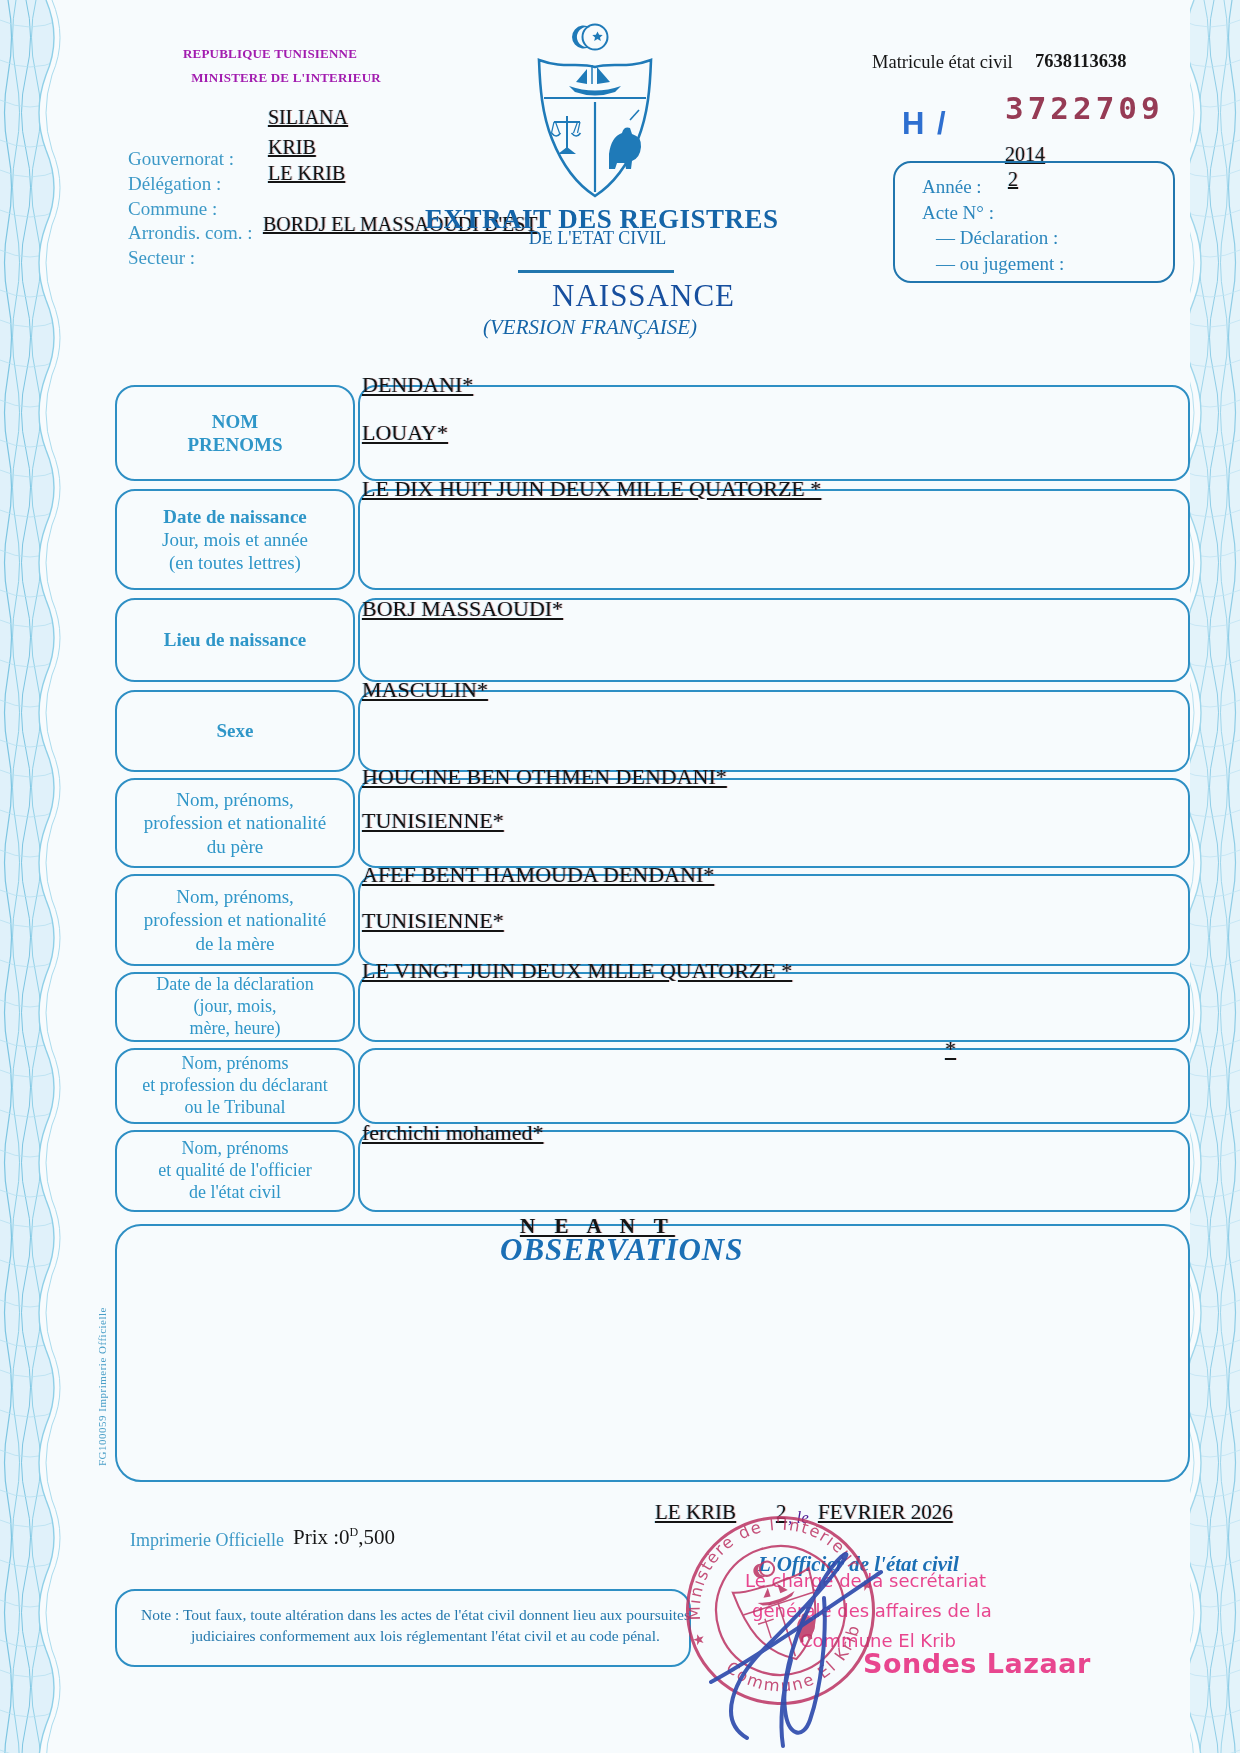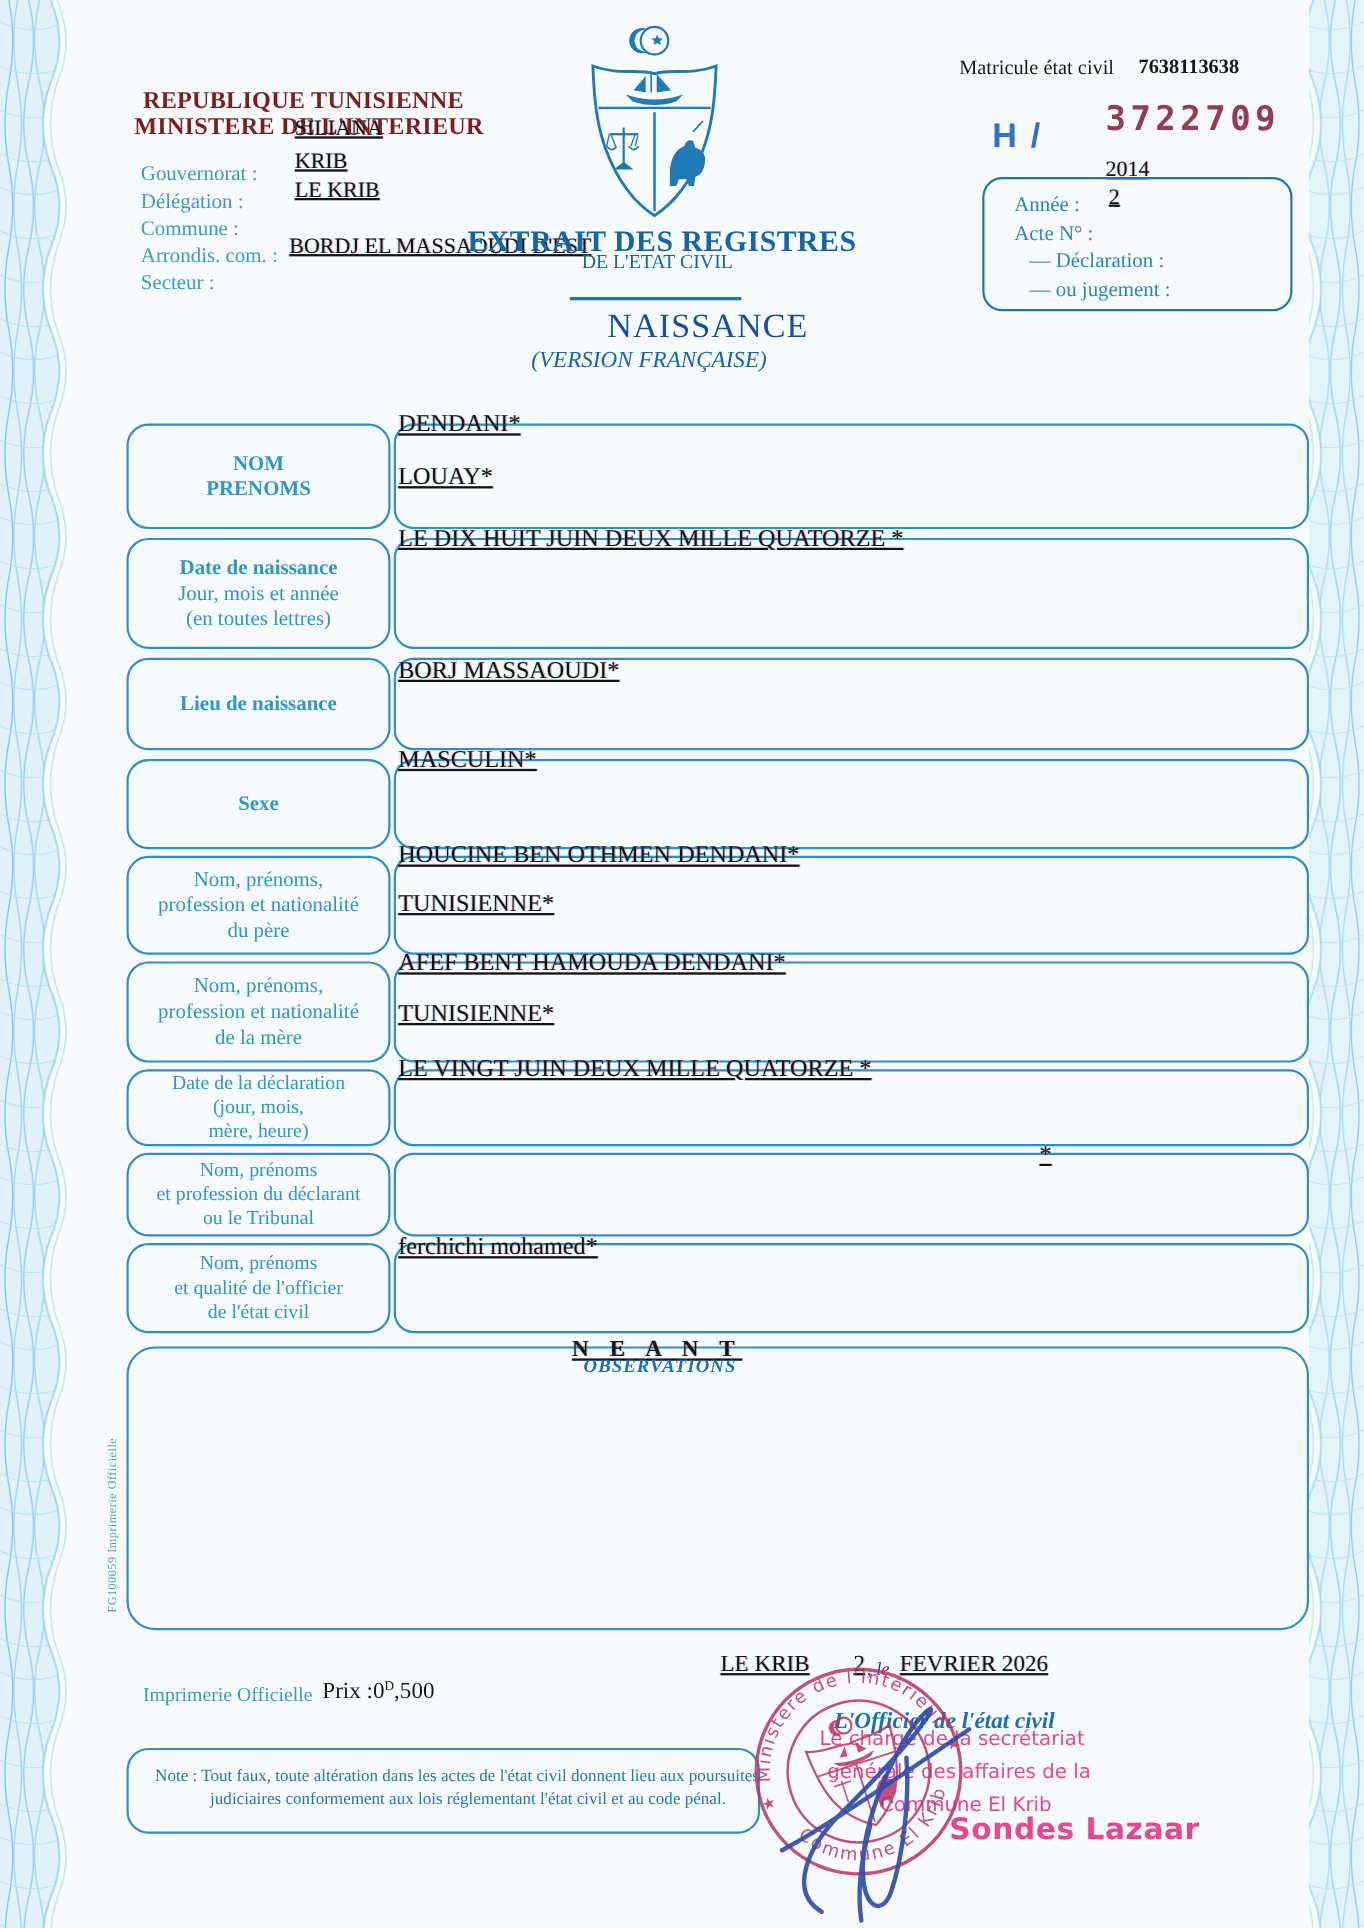--- a/index.html
+++ b/index.html
@@ -10,21 +10,21 @@
   
   .typed{font-family:"Liberation Serif","DejaVu Serif",serif;color:#141414;
          text-shadow:1px 0 rgba(190,30,30,.28),-1px 0 rgba(0,140,200,.25);text-decoration:underline;}
   
   .box{position:absolute;border:2.5px solid #2e8fc4;border-radius:20px;background:transparent;box-sizing:border-box;}
   .lbox{display:flex;flex-direction:column;align-items:center;justify-content:center;
         text-align:center;font-size:19px;line-height:1.22;color:#2f96c8;padding:4px 6px;}
   .lbox .b{font-weight:bold;}
   .vbox{border-radius:18px;}
   .obox{border-radius:26px;}
-  .hdr-bold{font-weight:bold;font-size:22px;letter-spacing:.2px;color:#7f1d1d;margin-top:32px;}
+  .hdr-bold{font-weight:bold;font-size:13px;letter-spacing:.2px;color:#a21caf;}
   .gov{font-size:19px;color:#3d99c7;}
   .typedv{font-size:20px;}
   .fieldtyped{font-size:22px;}
   .noteP{font-size:15.5px;line-height:1.38;color:#2478ad;white-space:normal;
          padding-left:50px;text-indent:-50px;}
   .pink{color:#e8468f;font-family:"DejaVu Sans","Liberation Sans",sans-serif;}
   .stamp-num{font-family:"DejaVu Sans Mono","Liberation Mono",monospace;
              color:#8c2743;font-size:31px;letter-spacing:4px;font-weight:bold;opacity:.9;}
   .hmark{font-family:"Liberation Sans","DejaVu Sans",sans-serif;font-weight:bold;
          font-size:31px;color:#2e6fd0;letter-spacing:2px;}
@@ -54,21 +54,21 @@
     </defs>
     <rect width="72" height="1753" fill="url(#gw)"></rect>
   </svg>
   <svg style="left:1190px;top:0" width="50" height="1753" viewBox="0 0 50 1753">
     <g transform="translate(50,0) scale(-1,1)">
       <rect width="50" height="1753" fill="url(#gw)" opacity=".85"></rect>
     </g>
   </svg>
 
   <div class="abs hdr-bold" style="left:130px;top:46px;width:280px;text-align:center">REPUBLIQUE TUNISIENNE</div>
-  <div class="abs hdr-bold" style="left:122px;top:70px;width:300px;">MINISTERE DE L'INTERIEUR</div>
+  <div class="abs hdr-bold" style="left:136px;top:70px;width:300px;text-align:center">MINISTERE DE L'INTERIEUR</div>
 
   <div class="abs gov" style="left:128px;top:148px">Gouvernorat :</div>
   <div class="abs gov" style="left:128px;top:173px">Délégation :</div>
   <div class="abs gov" style="left:128px;top:198px">Commune :</div>
   <div class="abs gov" style="left:128px;top:222px">Arrondis. com. :</div>
   <div class="abs gov" style="left:128px;top:247px">Secteur :</div>
 
   <div class="abs typed typedv" style="left:268px;top:106px">SILIANA</div>
   <div class="abs typed typedv" style="left:268px;top:136px">KRIB</div>
   <div class="abs typed typedv" style="left:268px;top:162px">LE KRIB</div>
@@ -176,21 +176,21 @@
   <div class="abs typed fieldtyped" style="left:362px;top:764px">HOUCINE BEN OTHMEN DENDANI*</div>
   <div class="abs typed fieldtyped" style="left:362px;top:808px">TUNISIENNE*</div>
   <div class="abs typed fieldtyped" style="left:362px;top:862px">AFEF BENT HAMOUDA DENDANI*</div>
   <div class="abs typed fieldtyped" style="left:362px;top:908px">TUNISIENNE*</div>
   <div class="abs typed fieldtyped" style="left:362px;top:958px">LE VINGT JUIN  DEUX MILLE QUATORZE *</div>
   <div class="abs typed fieldtyped" style="left:945px;top:1036px">*</div>
   <div class="abs typed fieldtyped" style="left:362px;top:1120px">ferchichi mohamed*</div>
 
   <div class="box obox" style="left:115px;top:1224px;width:1075px;height:258px"></div>
   <div class="abs typed" style="left:520px;top:1214px;font-size:21px;font-weight:bold;letter-spacing:7px">N E A N T</div>
-  <div class="abs" style="left:500px;top:1232px;width:200px;text-align:center;font-weight:bold;font-style:italic;font-size:17px;color:#1b6fb5;letter-spacing:1px">OBSERVATIONS</div>
+  <div class="abs" style="left:500px;top:1232px;width:200px;text-align:center;font-weight:bold;font-style:italic;font-size:31px;color:#1b6fb5;letter-spacing:1px">OBSERVATIONS</div>
   <div class="abs vertcode" style="left:96px;top:1466px">FG100059  Imprimerie Officielle</div>
 
   <div class="abs gov" style="left:130px;top:1530px;font-size:18px">Imprimerie Officielle</div>
   <div class="abs" style="left:293px;top:1525px;font-size:21px">
     <span>Prix :0</span><sup class="d">D</sup><span>,500</span>
   </div>
   <div class="box" style="left:115px;top:1589px;width:576px;height:78px;border-radius:20px;border-color:#2e8fc4"></div>
   <p class="abs noteP" style="left:131px;top:1594px;width:548px;margin:10px">Note : Tout faux, toute altération dans les actes de l'état civil donnent lieu aux poursuites judiciaires conformement aux lois réglementant l'état civil et au code pénal.</p>
 
   <div class="abs typed typedv" style="left:655px;top:1500px;font-size:21px">LE KRIB</div>

